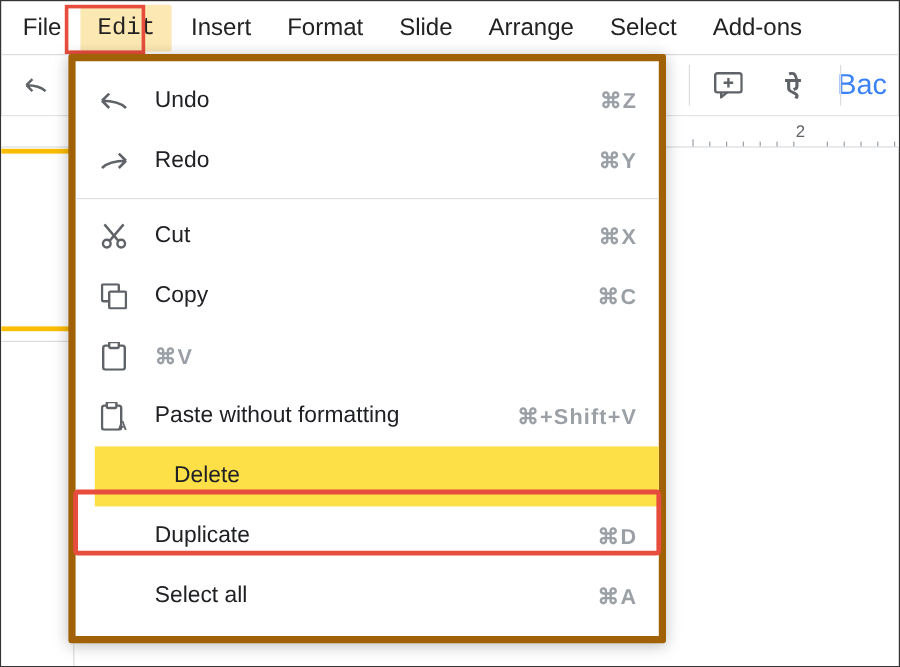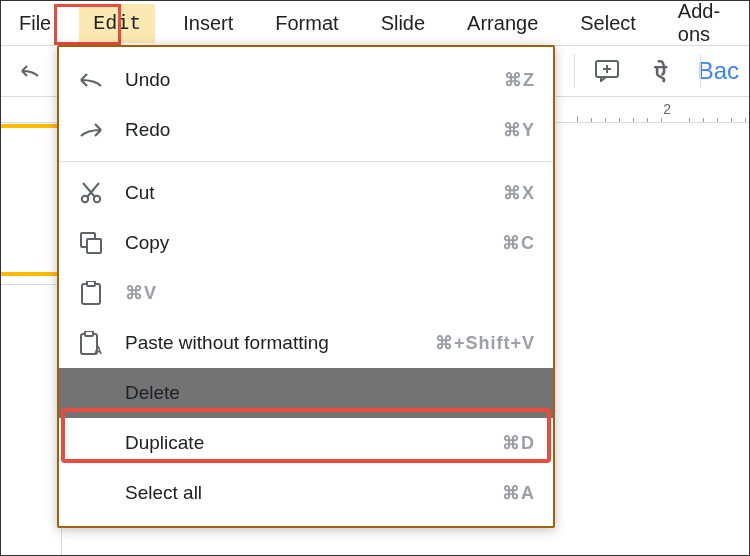--- a/index.html
+++ b/index.html
@@ -14,21 +14,21 @@
       background: #fff;
       border: 1px solid #333;
       position: relative;
       overflow: hidden;
     }
     .menubar {
       display: flex;
       height: 44px;
       align-items: center;
       padding: 0 4px;
-      gap: 14px;
+      gap: 2px;
     }
     .menubar-item {
       padding: 8px 14px;
       font-size: 20px;
       color: #222;
       cursor: pointer;
       border-radius: 2px;
     }
     .menubar-item.active {
       background: #fce8b2;
@@ -122,37 +122,38 @@
       background: #dadce0;
     }
 
     .dropdown {
       position: absolute;
       left: 56px;
       top: 44px;
       width: 498px;
       background: #fff;
       box-shadow: 0 2px 12px rgba(0,0,0,0.25);
-      border: 2px solid #a16207;
+      border: 6px solid #a16207;
       border-radius: 2px;
       z-index: 10;
       padding: 8px 0;
     }
     .menu-item {
       display: flex;
       align-items: center;
       height: 50px;
       padding: 0 18px;
       font-size: 19px;
       color: #202124;
       cursor: pointer;
       position: relative;
     }
     .menu-item.hovered {
-      background: #737373;
+      background: #fde047;
+      margin-left: 16px;
     }
     .menu-icon {
       width: 28px;
       height: 28px;
       margin-right: 20px;
       display: flex;
       align-items: center;
       justify-content: center;
       color: #5f6368;
       flex-shrink: 0;

